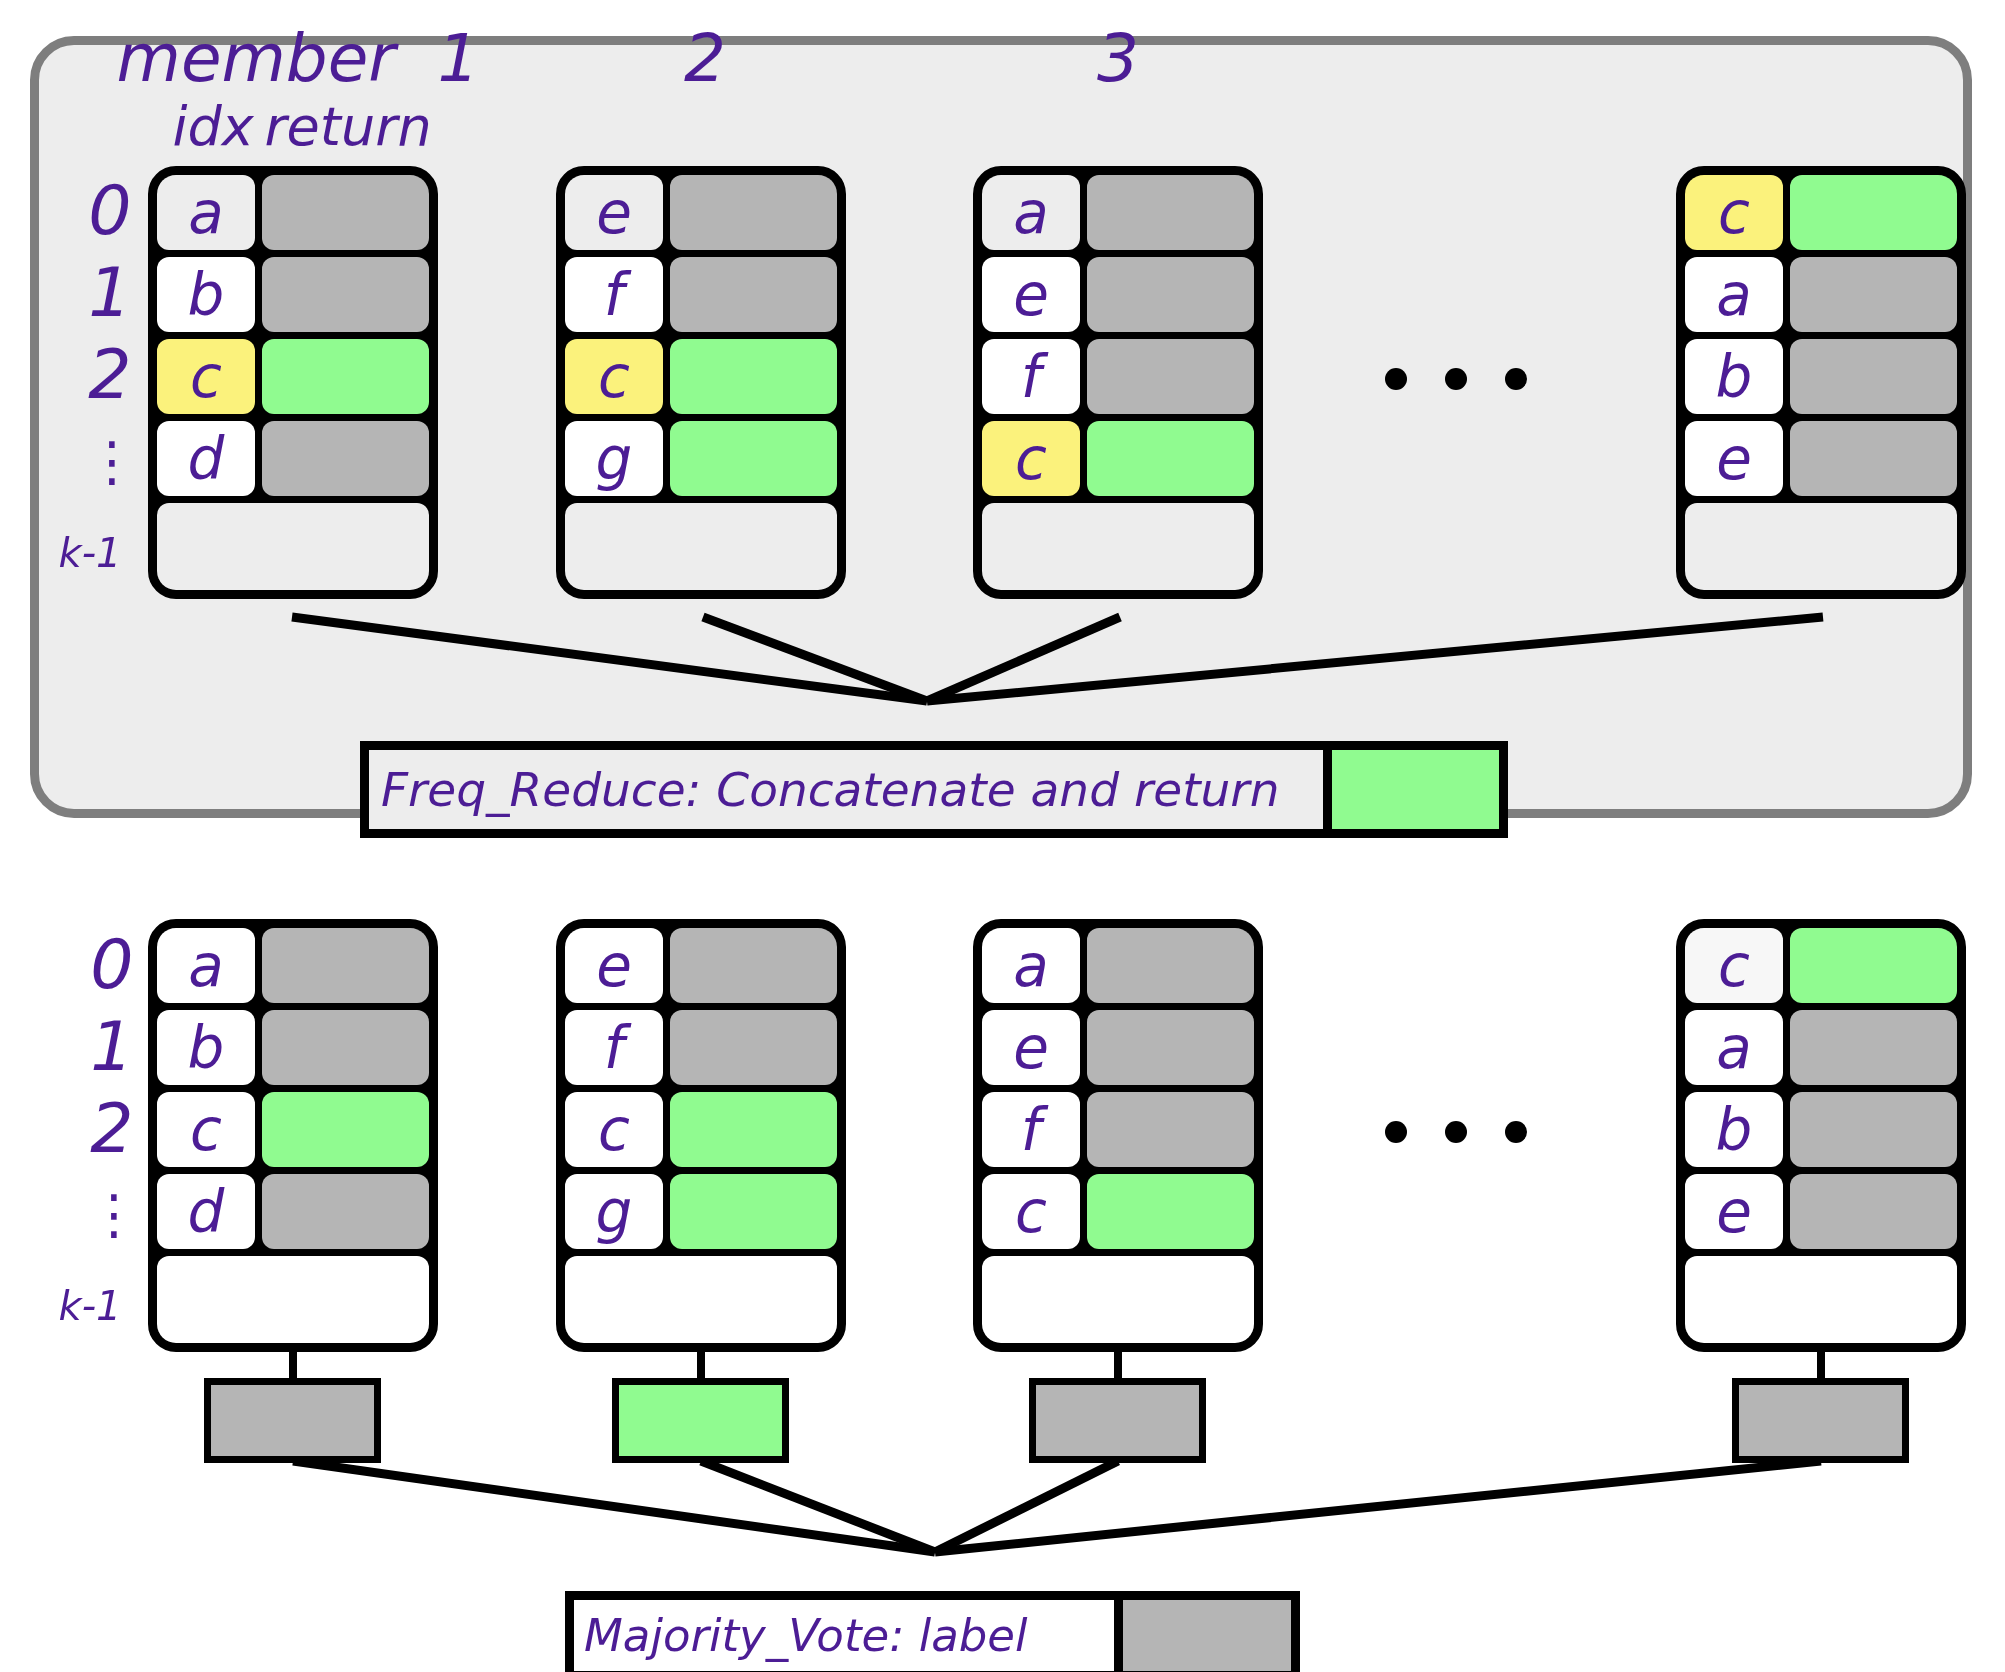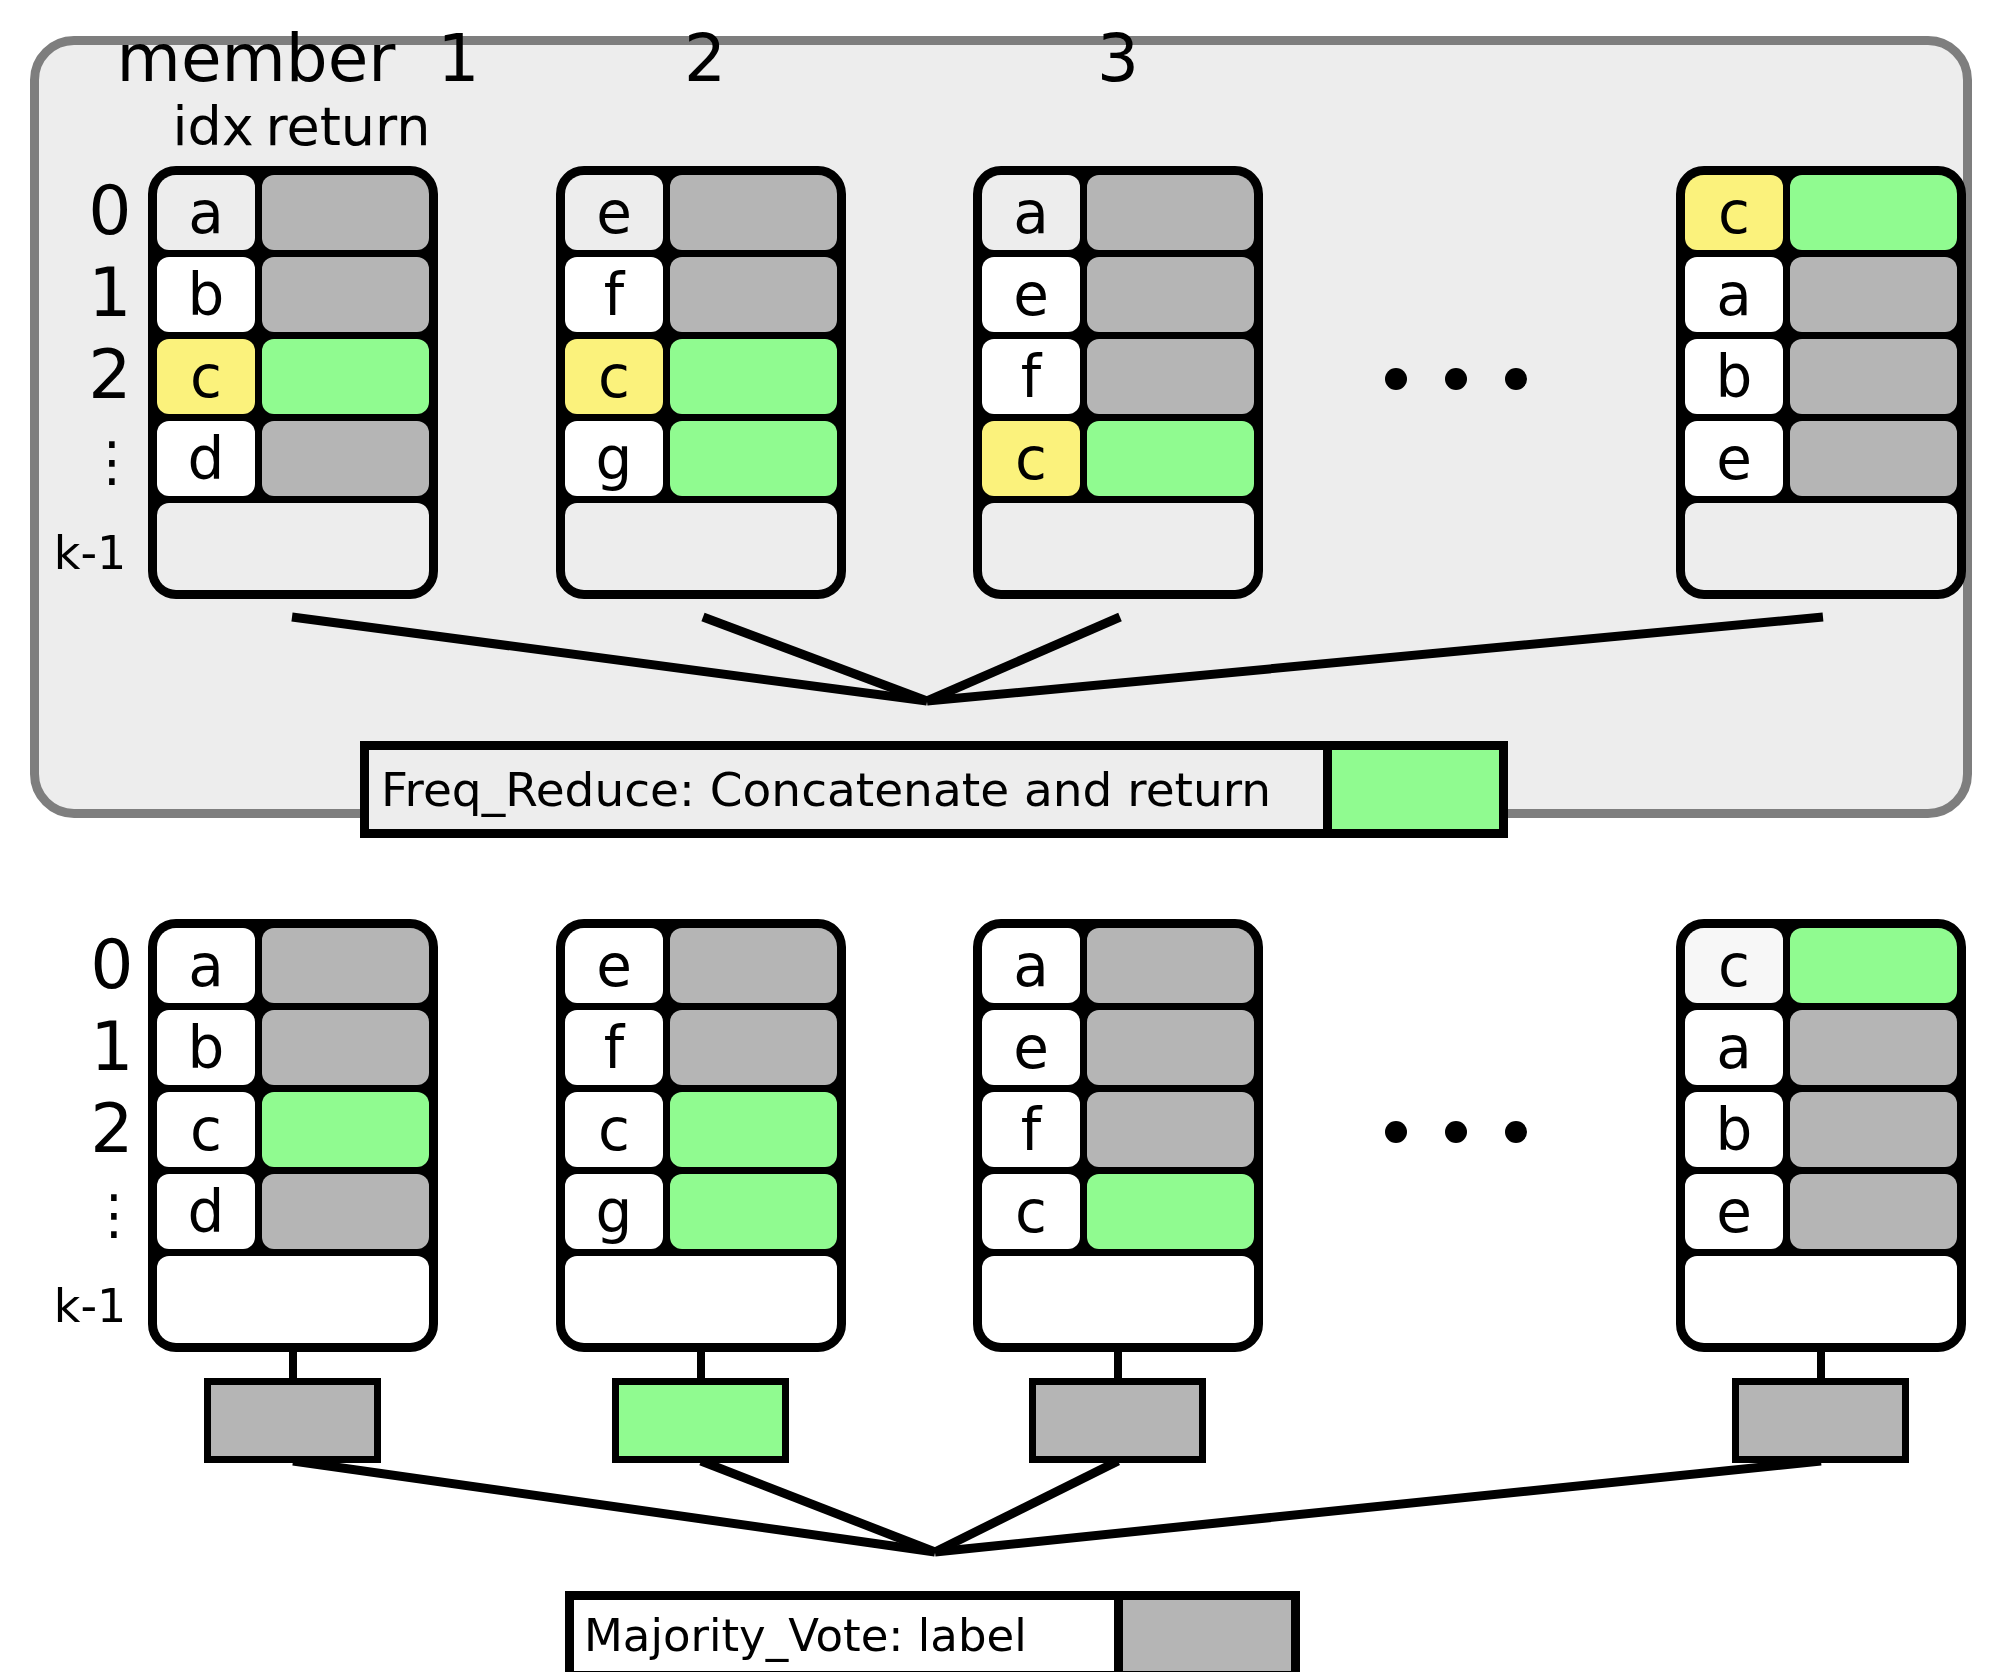--- a/index.html
+++ b/index.html
@@ -1,33 +1,33 @@
 <!DOCTYPE html>
 <html style="--panel-bg: #ededed; --panel-border: #7e7e7e; --cell-gray: #b5b5b5; --cell-green: #90fb90; --cell-yellow: #fbf27c; --cell-faint: #f7f7f7; --line: #000000;"><head>
 <meta charset="utf-8">
 <style>
   html,body{margin:0;padding:0;background:#fff;}
   #canvas{position:relative;width:2000px;height:1672px;background:#fff;
-          font-family:"DejaVu Sans",sans-serif;color:#000000;overflow:hidden;}
+          font-family:"DejaVu Sans",sans-serif;color:#4c1d95;overflow:hidden;font-style:italic;}
 
   .panel{position:absolute;left:30px;top:36px;width:1942px;height:782px;
          background:var(--panel-bg,#ededed);border:9px solid var(--panel-border,#7e7e7e);
          border-radius:44px;box-sizing:border-box;}
 
   .hdr{position:absolute;top:26px;transform:translateX(-50%);font-size:66px;white-space:pre;line-height:1;}
   #hdr-member{left:298px}
   #hdr-2{left:705px}
   #hdr-3{left:1118px}
   #hdr-4{left:1800px}
   .subhdr{position:absolute;top:100px;transform:translateX(-50%);font-size:54px;line-height:1;}
   #sub-idx{left:213px}
   #sub-label{left:348px}
 
   .rl{position:absolute;transform:translate(-50%,-50%);font-size:68px;line-height:1;}
-  .rl.kminus{font-size:46px;}
+  .rl.kminus{font-size:40px;}
   .rl.vdots{font-size:54px;letter-spacing:0;}
   #rlt0{left:110px;top:211px} #rlt1{left:110px;top:293px} #rlt2{left:110px;top:375px}
   #rlt3{left:112px;top:462px} #rlt4{left:90px;top:553px}
   #rlb0{left:112px;top:965px} #rlb1{left:112px;top:1047px} #rlb2{left:112px;top:1129px}
   #rlb3{left:114px;top:1215px} #rlb4{left:90px;top:1306px}
 
   .dtable{position:absolute;width:290px;height:433px;background:#000;border:9px solid #000;
           border-radius:28px;box-sizing:border-box;display:grid;
           grid-template-columns:98px 167px;grid-template-rows:75px 75px 75px 75px 87px;
           gap:7px;overflow:hidden;}

